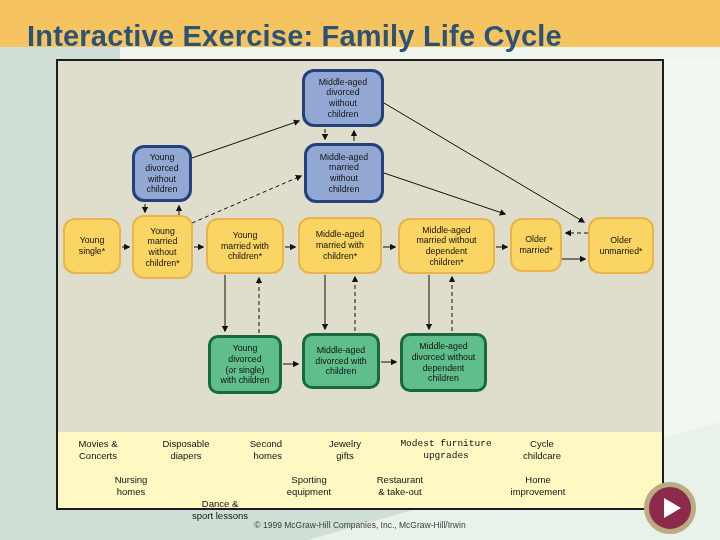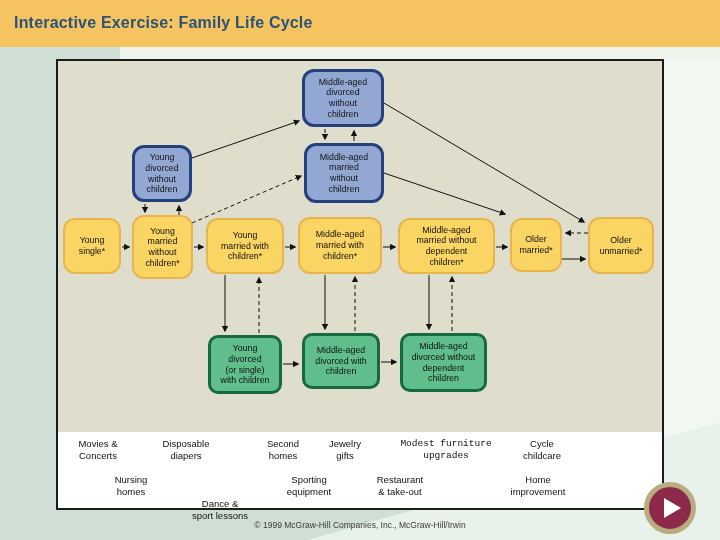--- a/index.html
+++ b/index.html
@@ -24,22 +24,22 @@
   .bg-strip{
     position:absolute;left:120px;top:47px;width:600px;height:12px;
     background:#EFF5EC;
   }
   
   .titlebar{
     position:absolute;left:0;top:0;width:720px;height:47px;
     background:#F5C460;
   }
   .titlebar h1{
-    margin:0;padding:0 0 12px 14px;line-height:46px;
-    font-size:16px;font-weight:bold;color:#2B5277;
+    margin:13px;padding:0 0 12px 14px;line-height:46px;
+    font-size:29px;font-weight:bold;color:#2B5277;
     letter-spacing:0.2px;
   }
   
   .frame{
     position:absolute;left:56px;top:59px;width:604px;height:447px;
     background:#DFDDCB;border:2px solid #1c1c1c;box-sizing:content-box;
   }
   .arrows{position:absolute;left:0;top:0;z-index:1;}
   .node{
     position:absolute;z-index:2;box-sizing:border-box;
@@ -47,21 +47,21 @@
     text-align:center;color:#111;
     font-size:8.8px;line-height:1.22;white-space:pre-line;
     border-radius:12px;padding:0;
   }
   .node.blue{background:#92A8D2;border:3px solid #24417E;}
   .node.yellow{background:#FAD564;border:2px solid #E9B44C;}
   .node.green{background:#5FBE8B;border:3px solid #17693F;border-radius:10px;}
   
   .banner{
     position:absolute;left:0;bottom:0;width:604px;height:76px;
-    background:#ffffff;z-index:3;
+    background:#fef9c3;z-index:3;
   }
   .banner .item{
     position:absolute;text-align:center;color:#111;
     font-size:9.5px;line-height:1.25;white-space:pre-line;
   }
   
   .copyright{
     position:absolute;left:0;top:520px;width:720px;text-align:center;
     font-size:8.5px;color:#3a3a3a;z-index:2;
   }
@@ -172,21 +172,21 @@
   <div class="node green" style="left:342px;top:272px;width:87px;height:59px;">Middle-aged
 divorced without
 dependent
 children</div>
 
   <div class="banner">
     <div class="item" style="left:4px;top:6px;width:72px;">Movies &amp;
 Concerts</div>
     <div class="item" style="left:92px;top:6px;width:72px;">Disposable
 diapers</div>
-    <div class="item" style="left:195px;top:6px;width:60px;">Second
+    <div class="item" style="left:164px;top:6px;width:60px;text-align:right;">Second
 homes</div>
     <div class="item" style="left:262px;top:6px;width:50px;">Jewelry
 gifts</div>
     <div class="item" style="left:328px;top:6px;width:120px;font-family:Liberation Mono, monospace;">Modest furniture
 upgrades</div>
     <div class="item" style="left:452px;top:6px;width:64px;">Cycle
 childcare</div>
     <div class="item" style="left:48px;top:42px;width:50px;">Nursing
 homes</div>
     <div class="item" style="left:118px;top:42px;width:88px;margin-top:24px;">Dance &amp;

